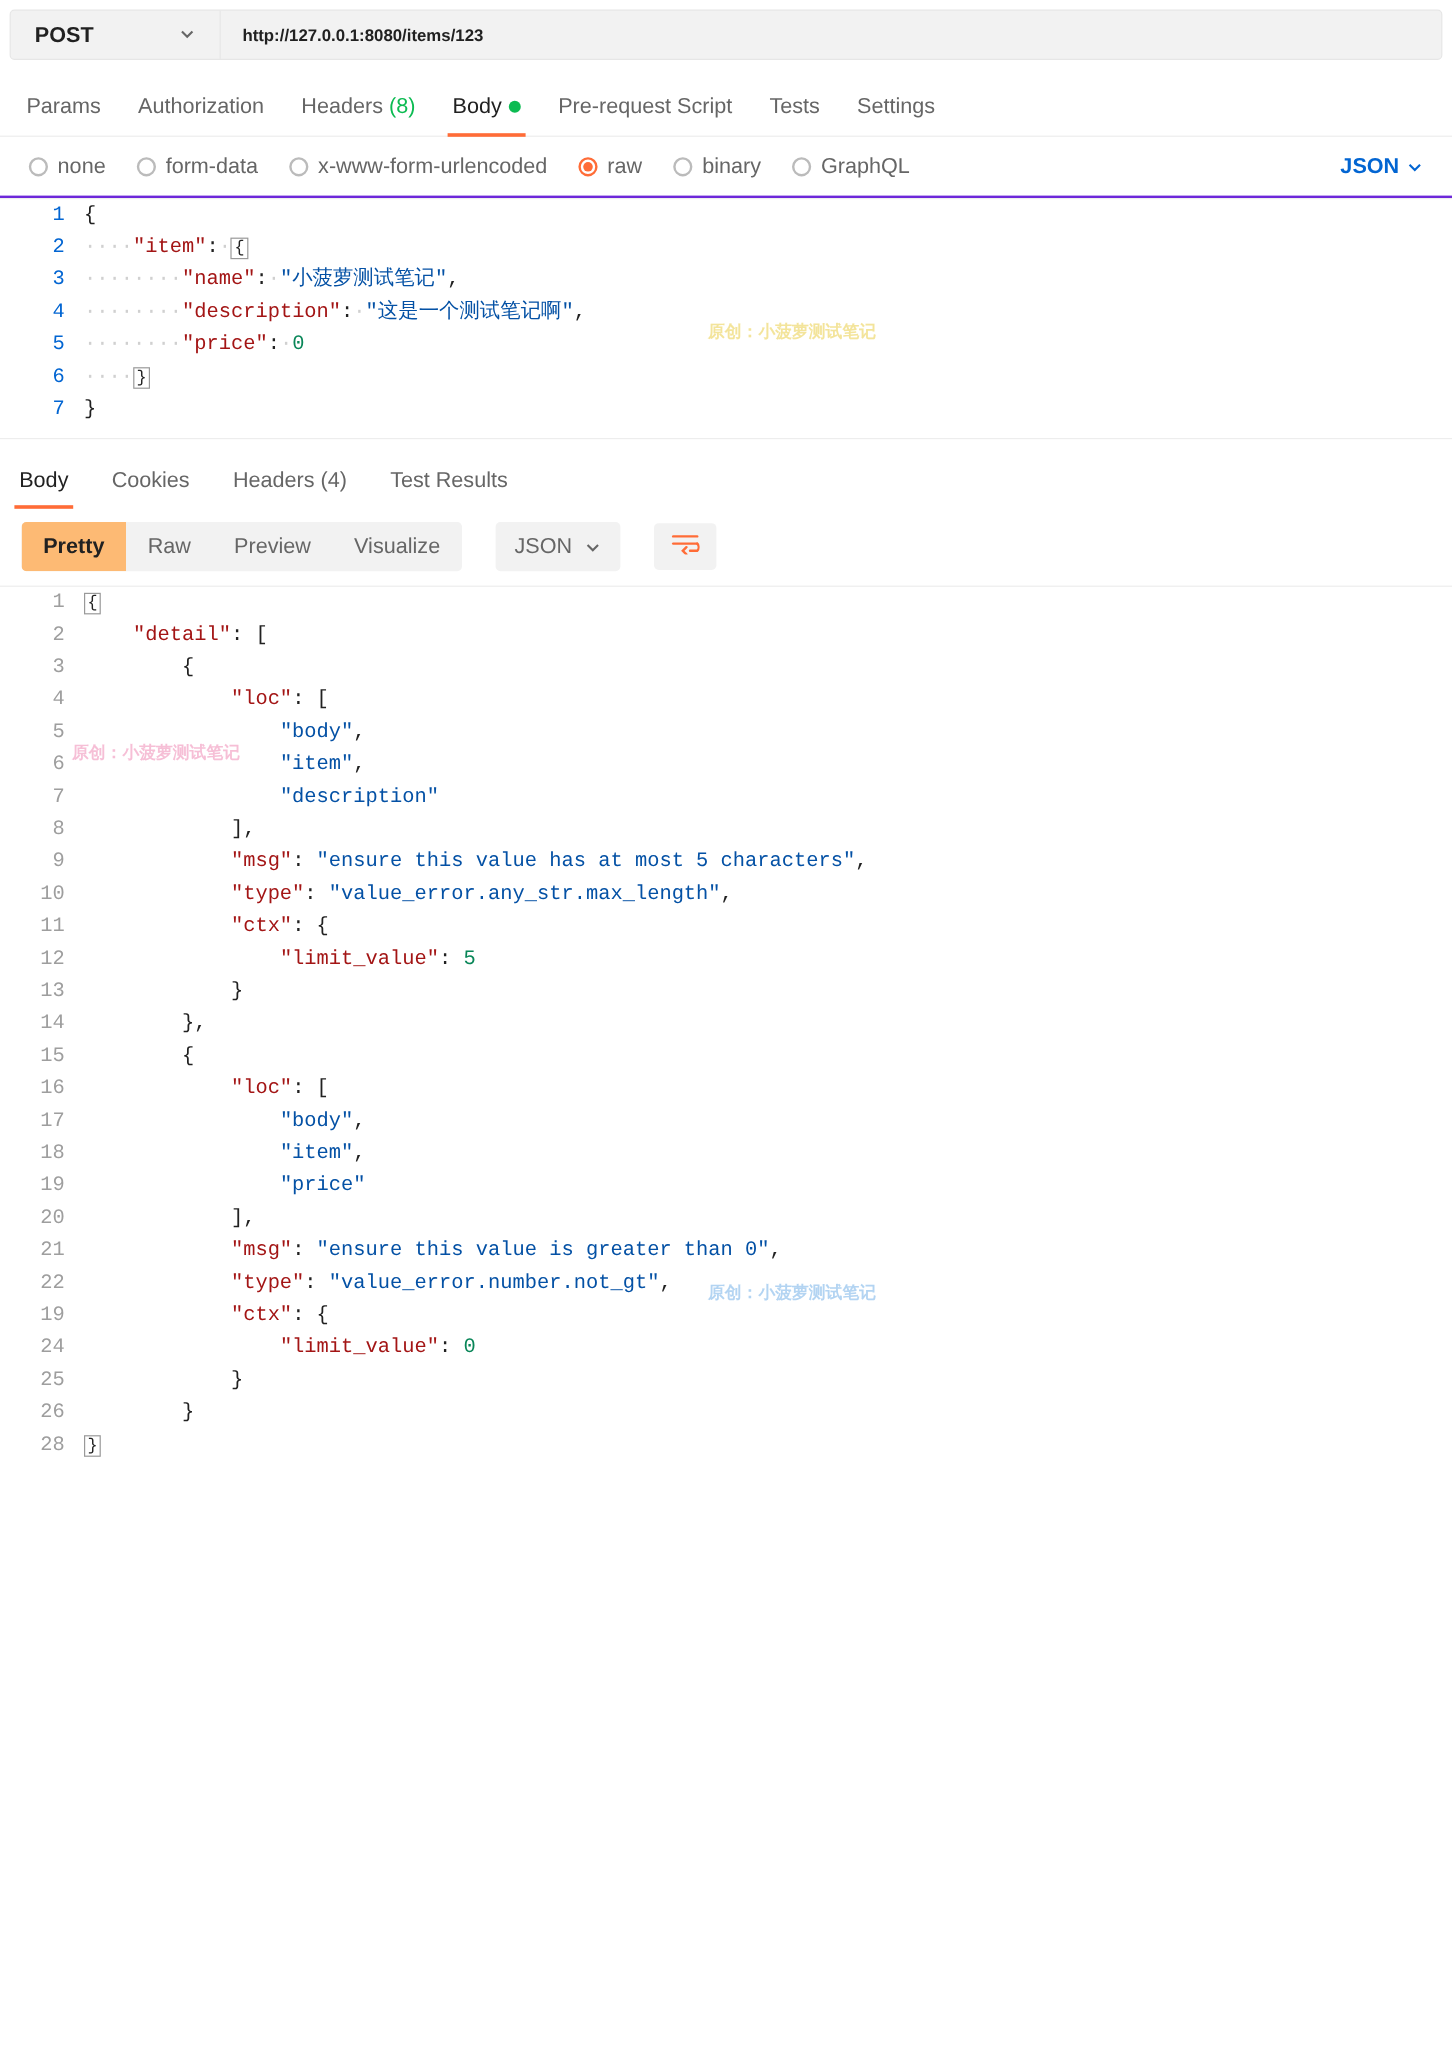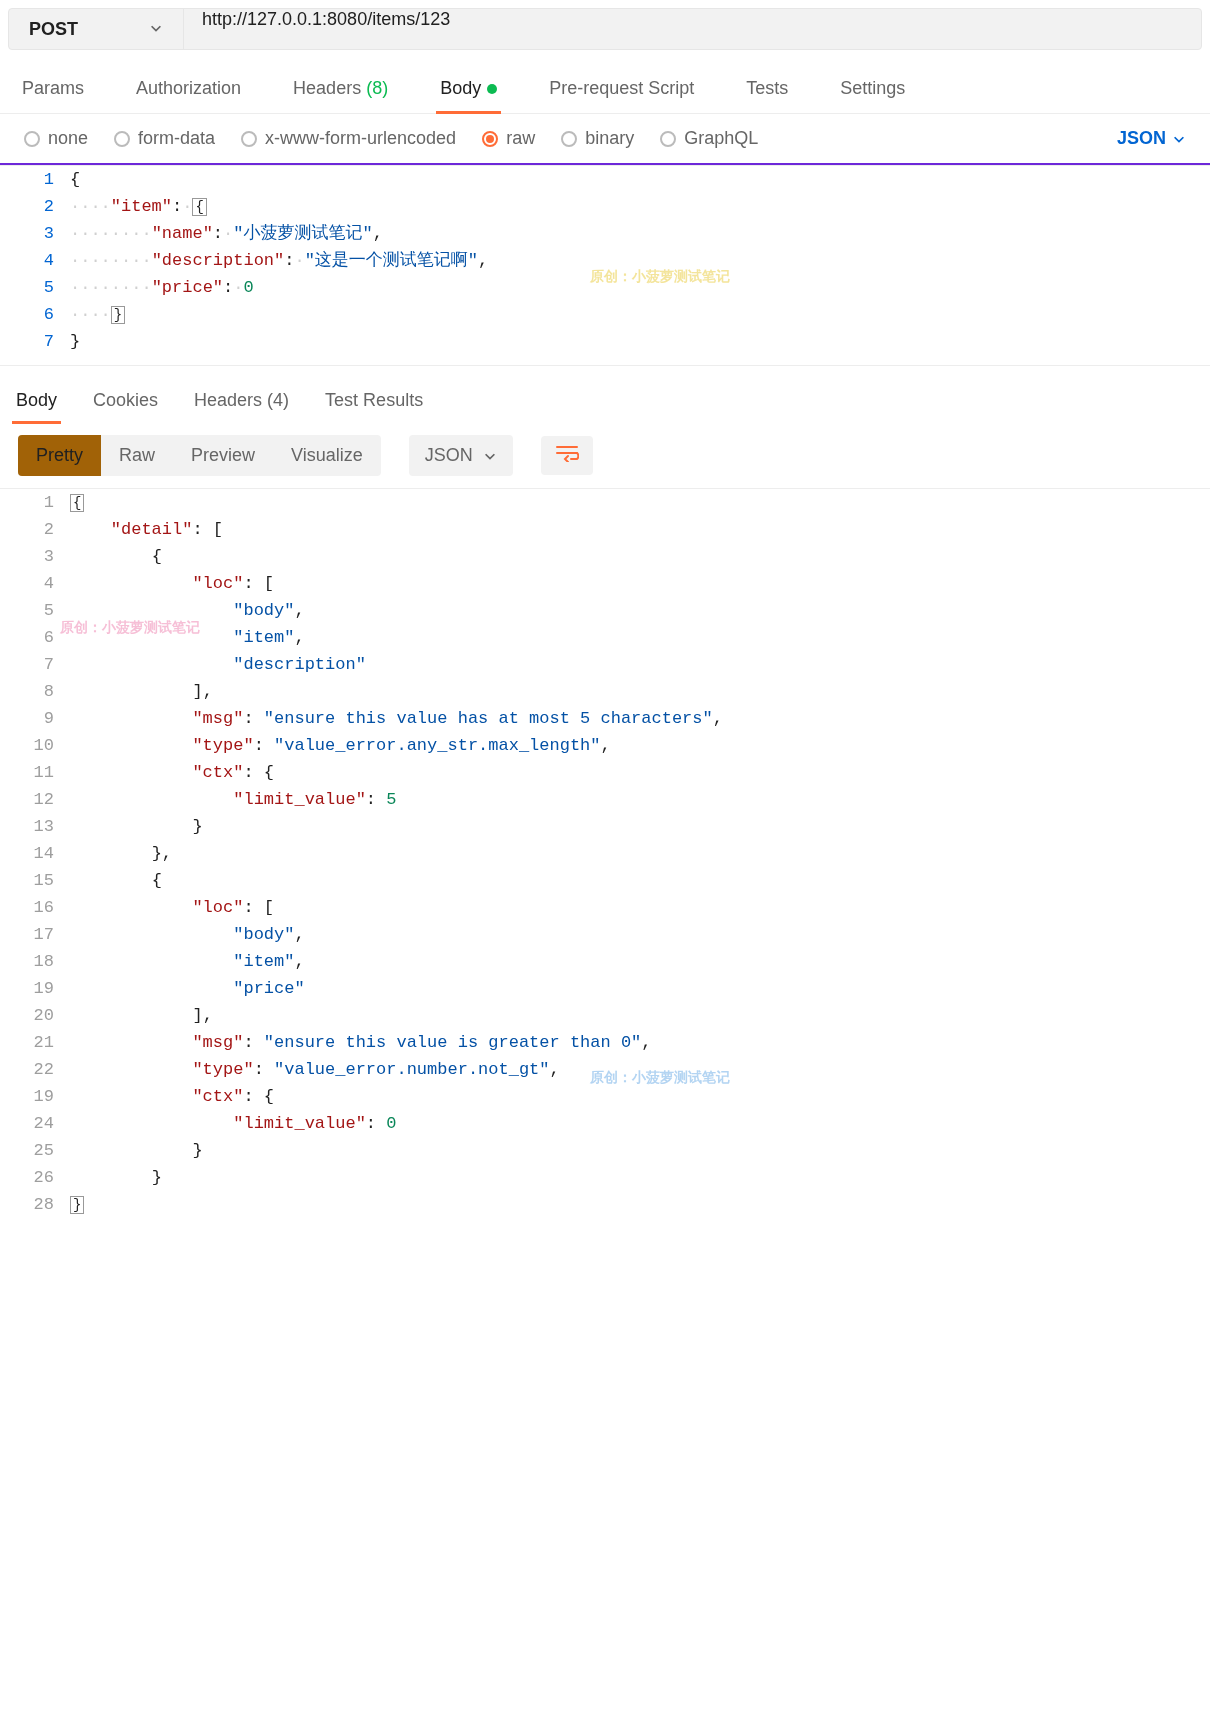--- a/index.html
+++ b/index.html
@@ -2,24 +2,24 @@
 <html><head>
 <meta charset="utf-8">
 <style>
   * { box-sizing: border-box; margin: 0; padding: 0; }
   body { font-family: -apple-system, BlinkMacSystemFont, "Segoe UI", Helvetica, Arial, sans-serif; font-size: 18px; color: #212121; background: #fff; width: 1210px; }
   
   
   .request-bar { display: flex; align-items: stretch; background: #f2f2f2; border: 1px solid #e6e6e6; border-radius: 4px; margin: 8px; height: 42px; }
   .method-select { display: flex; align-items: center; justify-content: space-between; padding: 0 20px; width: 175px; font-weight: 600; border-right: 1px solid #e6e6e6; cursor: pointer; }
   .method-select .chev { color: #666; }
-  .url-input { flex: 1; display: flex; align-items: flex-start; padding: 0 18px; color: #212121; font-size: 18px; }
-  
-  
-  .tabs { display: flex; gap: 44px; padding: 10px 18px 0; border-bottom: 1px solid #ededed; }
+  .url-input { flex: 1; display: flex; align-items: center; padding: 0 18px; color: #212121; font-size: 14px; font-weight: bold; }
+  
+  
+  .tabs { display: flex; gap: 23px; padding: 10px 18px 0; border-bottom: 1px solid #ededed; }
   .tab { padding: 10px 4px 14px; color: #666; cursor: pointer; position: relative; }
   .tab.active { color: #212121; }
   .tab.active::after { content: ""; position: absolute; left: 0; right: 0; bottom: -1px; height: 3px; background: #ff6c37; }
   .tab .count { color: #0cbb52; }
   .dot { display: inline-block; width: 10px; height: 10px; border-radius: 50%; background: #0cbb52; margin-left: 6px; vertical-align: middle; }
   
   
   .body-types { display: flex; align-items: center; gap: 26px; padding: 14px 24px; border-bottom: 2px solid #6d28d9; }
   .radio-item { display: flex; align-items: center; gap: 8px; color: #666; cursor: pointer; }
   .radio-circle { width: 16px; height: 16px; border-radius: 50%; border: 2px solid #bbb; background: #fff; position: relative; }
@@ -42,21 +42,21 @@
   
   
   .response-tabs { display: flex; gap: 28px; padding: 16px 12px 0; border-top: 1px solid #ededed; margin-top: 10px; }
   .response-tab { padding: 8px 4px 12px; color: #666; cursor: pointer; position: relative; }
   .response-tab.active { color: #212121; }
   .response-tab.active::after { content: ""; position: absolute; left: 0; right: 0; bottom: -1px; height: 3px; background: #ff6c37; }
   
   .response-toolbar { display: flex; align-items: center; gap: 28px; padding: 12px 18px; }
   .view-btns { display: flex; background: #f2f2f2; border-radius: 4px; overflow: hidden; }
   .view-btn { padding: 10px 18px; color: #666; cursor: pointer; }
-  .view-btn.active { background: #a16207; color: #212121; }
+  .view-btn.active { background: #fdba74; color: #212121; font-weight: bold; }
   .resp-json-sel { display: flex; align-items: center; gap: 10px; background: #f2f2f2; border-radius: 4px; padding: 10px 16px; color: #666; cursor: pointer; }
   .wrap-btn { background: #f2f2f2; border-radius: 4px; padding: 8px 14px; cursor: pointer; }
   .wrap-icon { display: inline-block; }
   
   
   .watermark { position: absolute; font-size: 14px; font-weight: 700; pointer-events: none; opacity: 0.85; }
   .wm-yellow { color: #f2e08a; }
   .wm-pink { color: #f5b5d0; }
   .wm-blue { color: #a6cdf0; }
   

